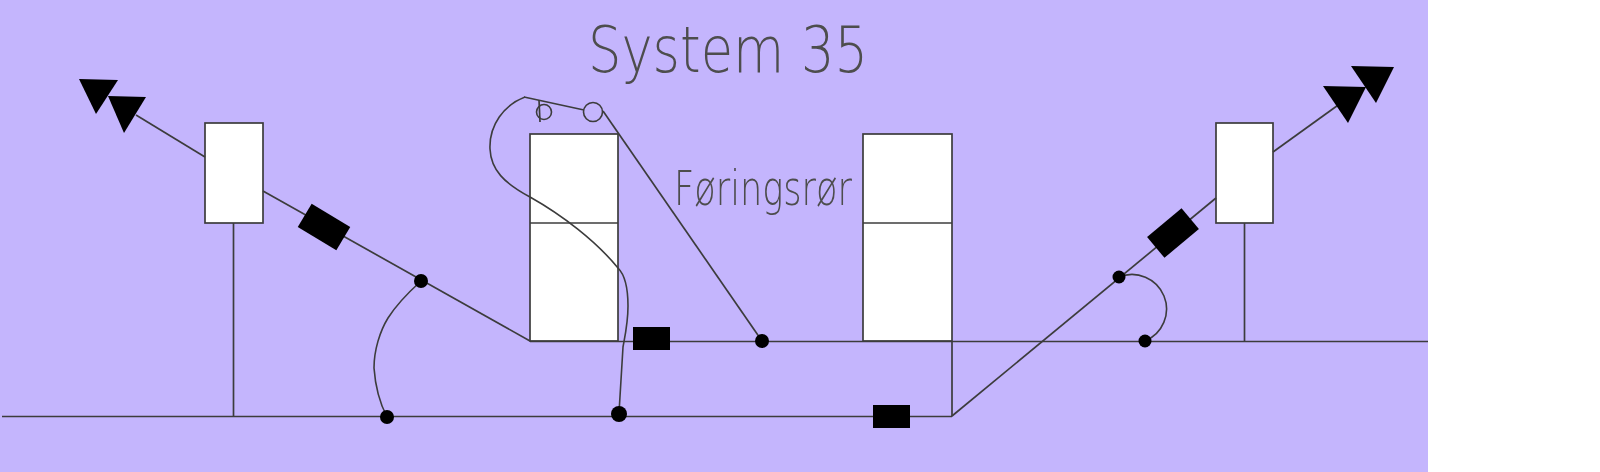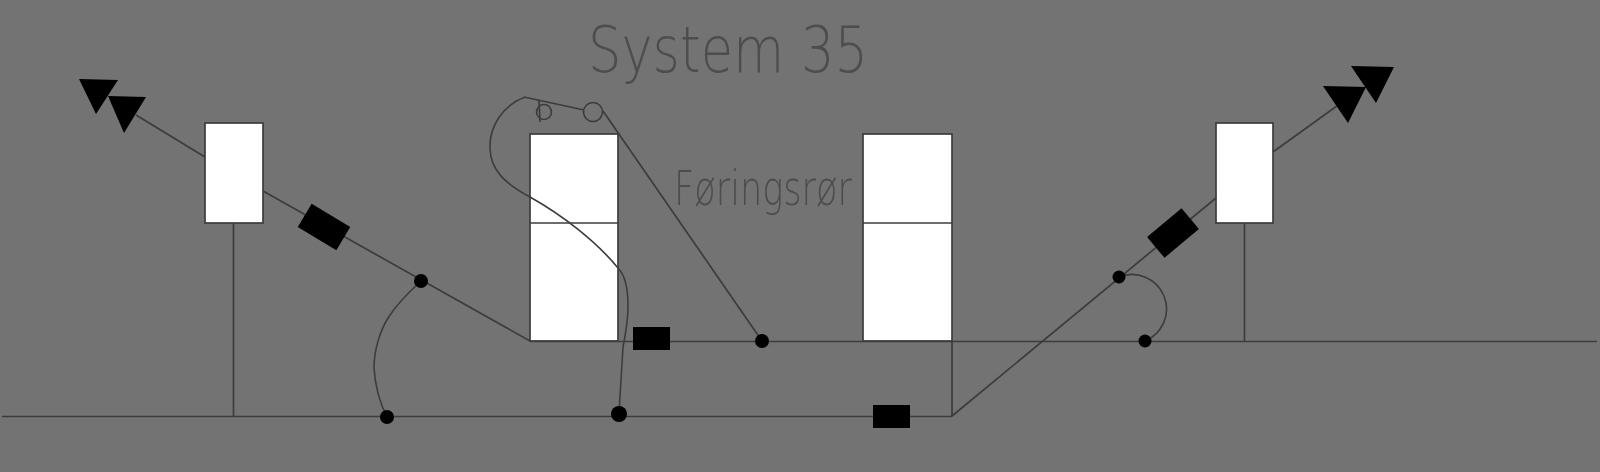--- a/index.html
+++ b/index.html
@@ -1,16 +1,16 @@
 <!DOCTYPE html>
 <html><head>
 <meta charset="utf-8">
 <style>
   html, body { margin: 0; padding: 0; background: #ffffff; }
-  .stage { width: 1600px; height: 472px; position: relative; background: #737373; overflow: hidden; }
+  .stage { width: 1428px; height: 472px; position: relative; background: #c4b5fd; overflow: hidden; }
   svg { display: block; }
   text { font-family: "DejaVu Sans", "Liberation Sans", sans-serif; font-weight: 200; }
 </style>
 </head>
 <body>
 
 <div class="stage">
   <svg id="diagram" width="1600" height="472" viewBox="0 0 1600 472" xmlns="http://www.w3.org/2000/svg">
       <rect x="205" y="123" width="58" height="100" fill="#ffffff" stroke="#3c3c3c" stroke-width="1.7"></rect>
       <rect x="530" y="134" width="88" height="207" fill="#ffffff" stroke="#3c3c3c" stroke-width="1.7"></rect>

